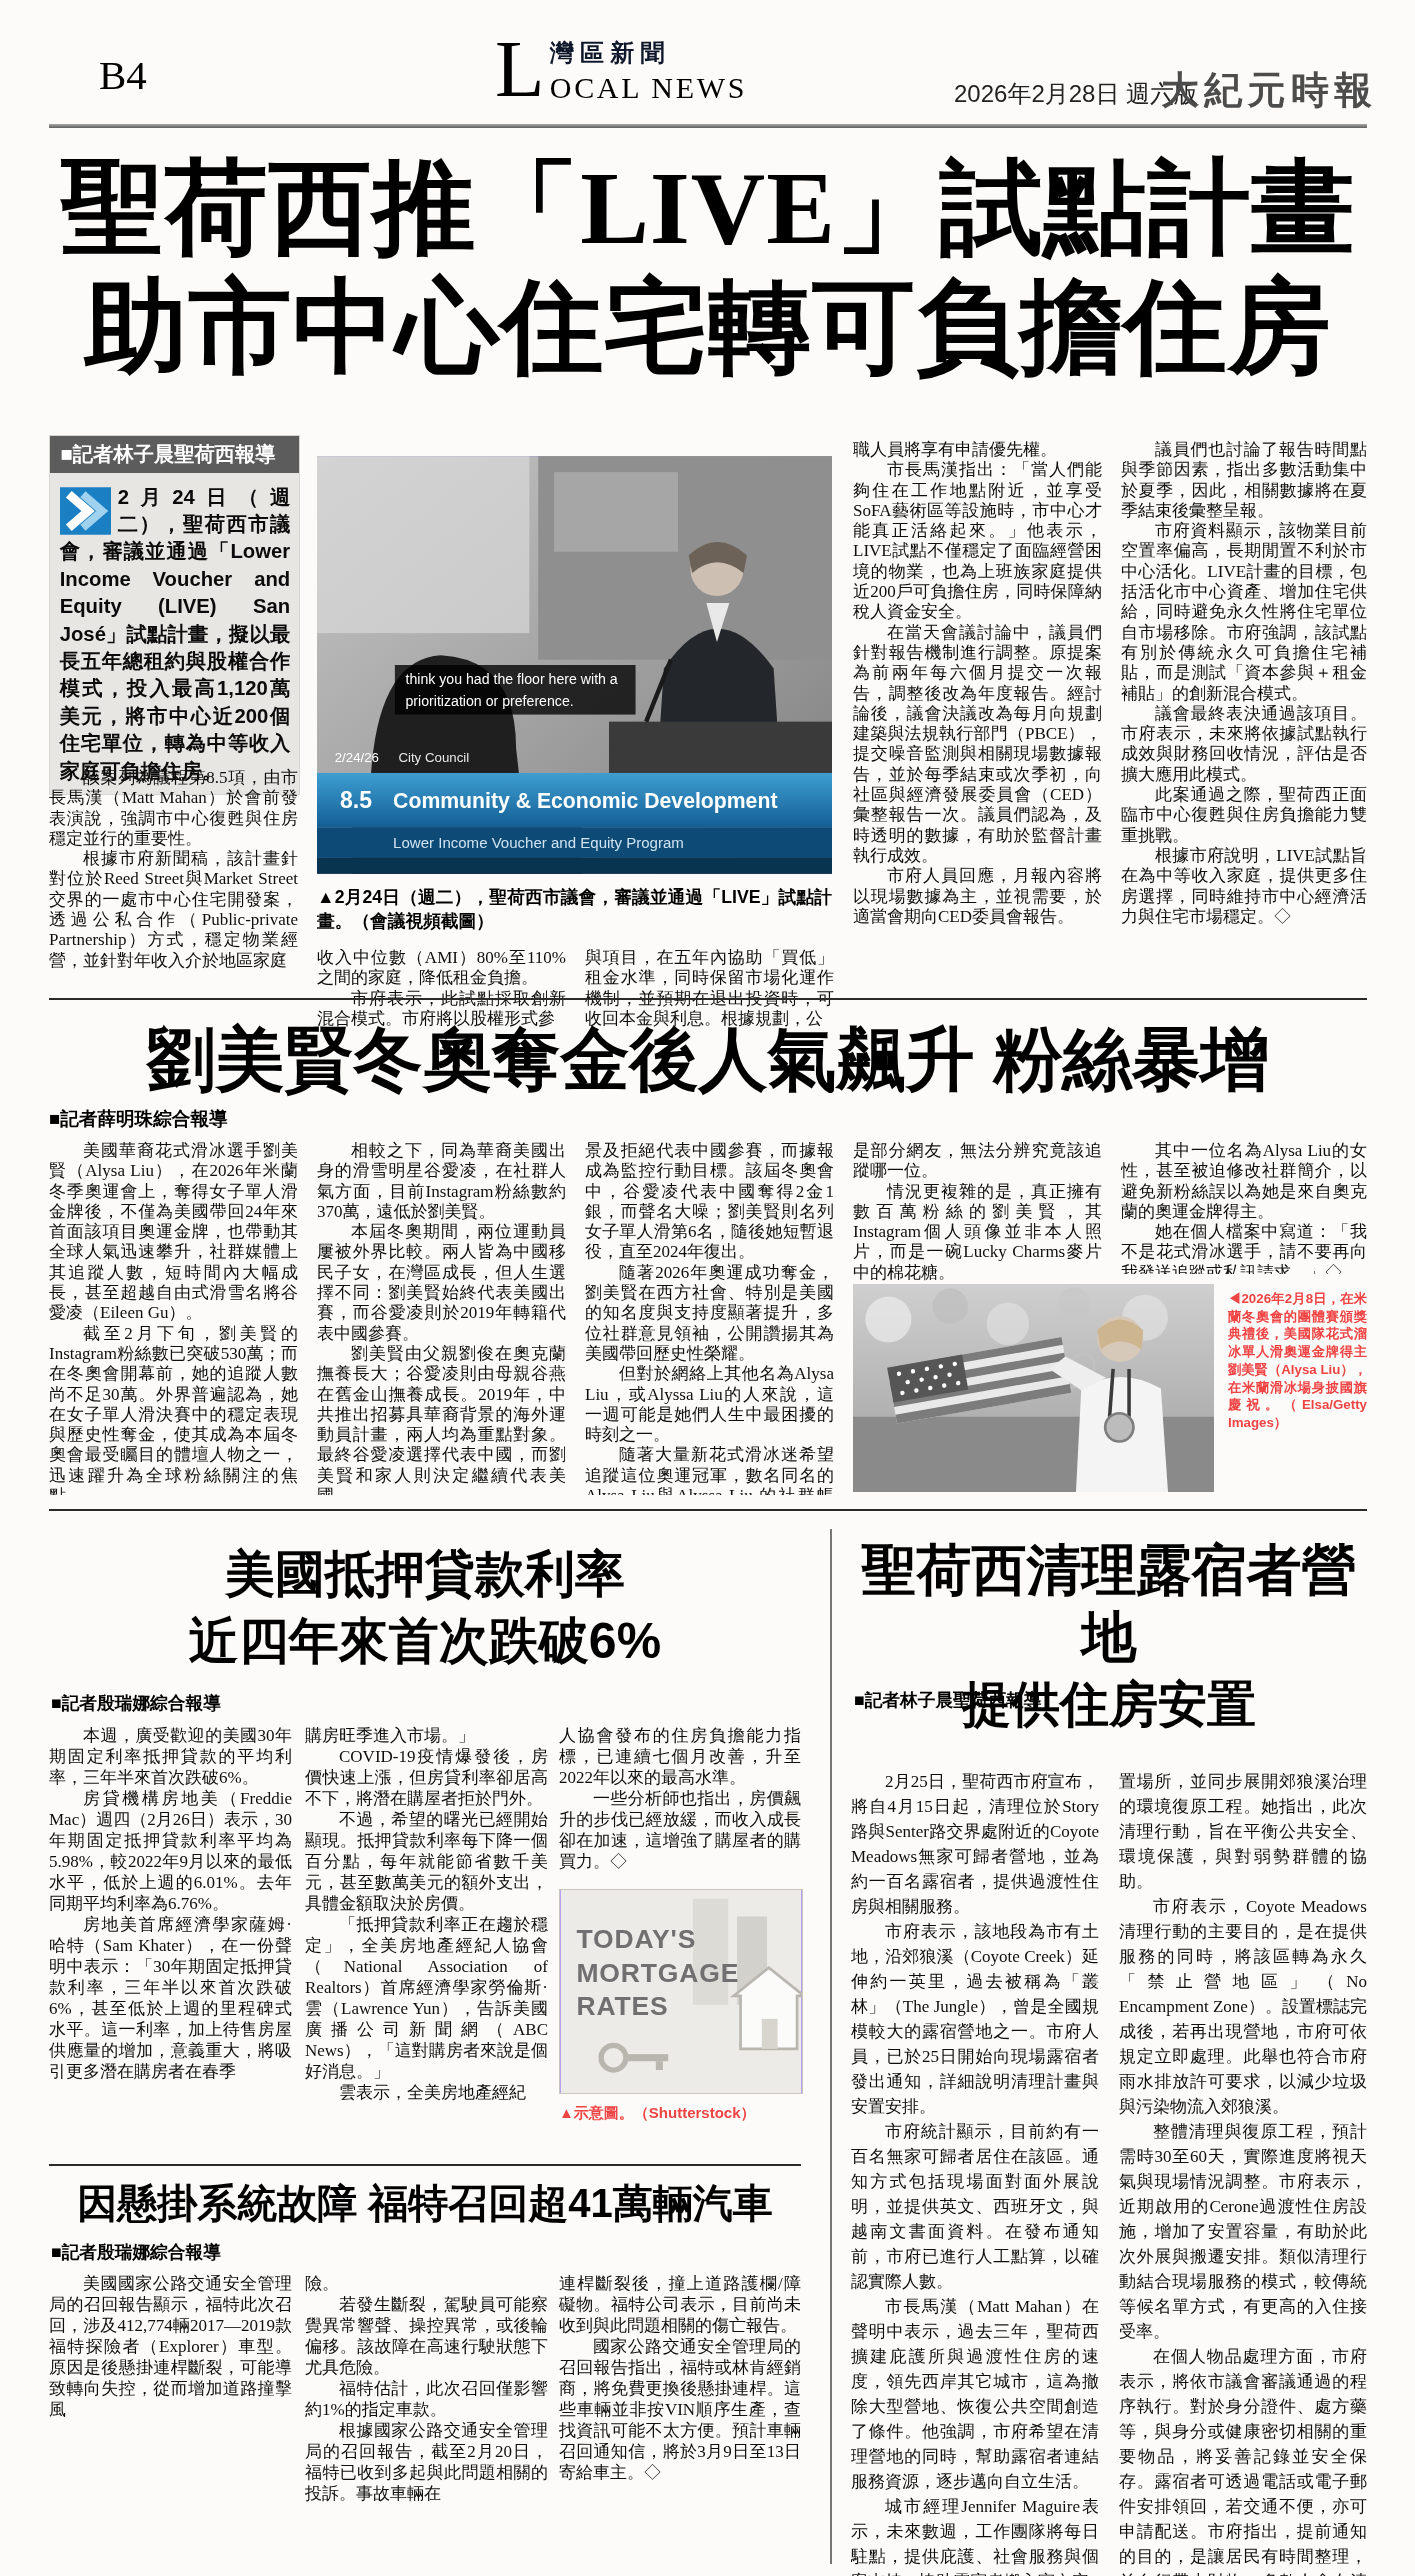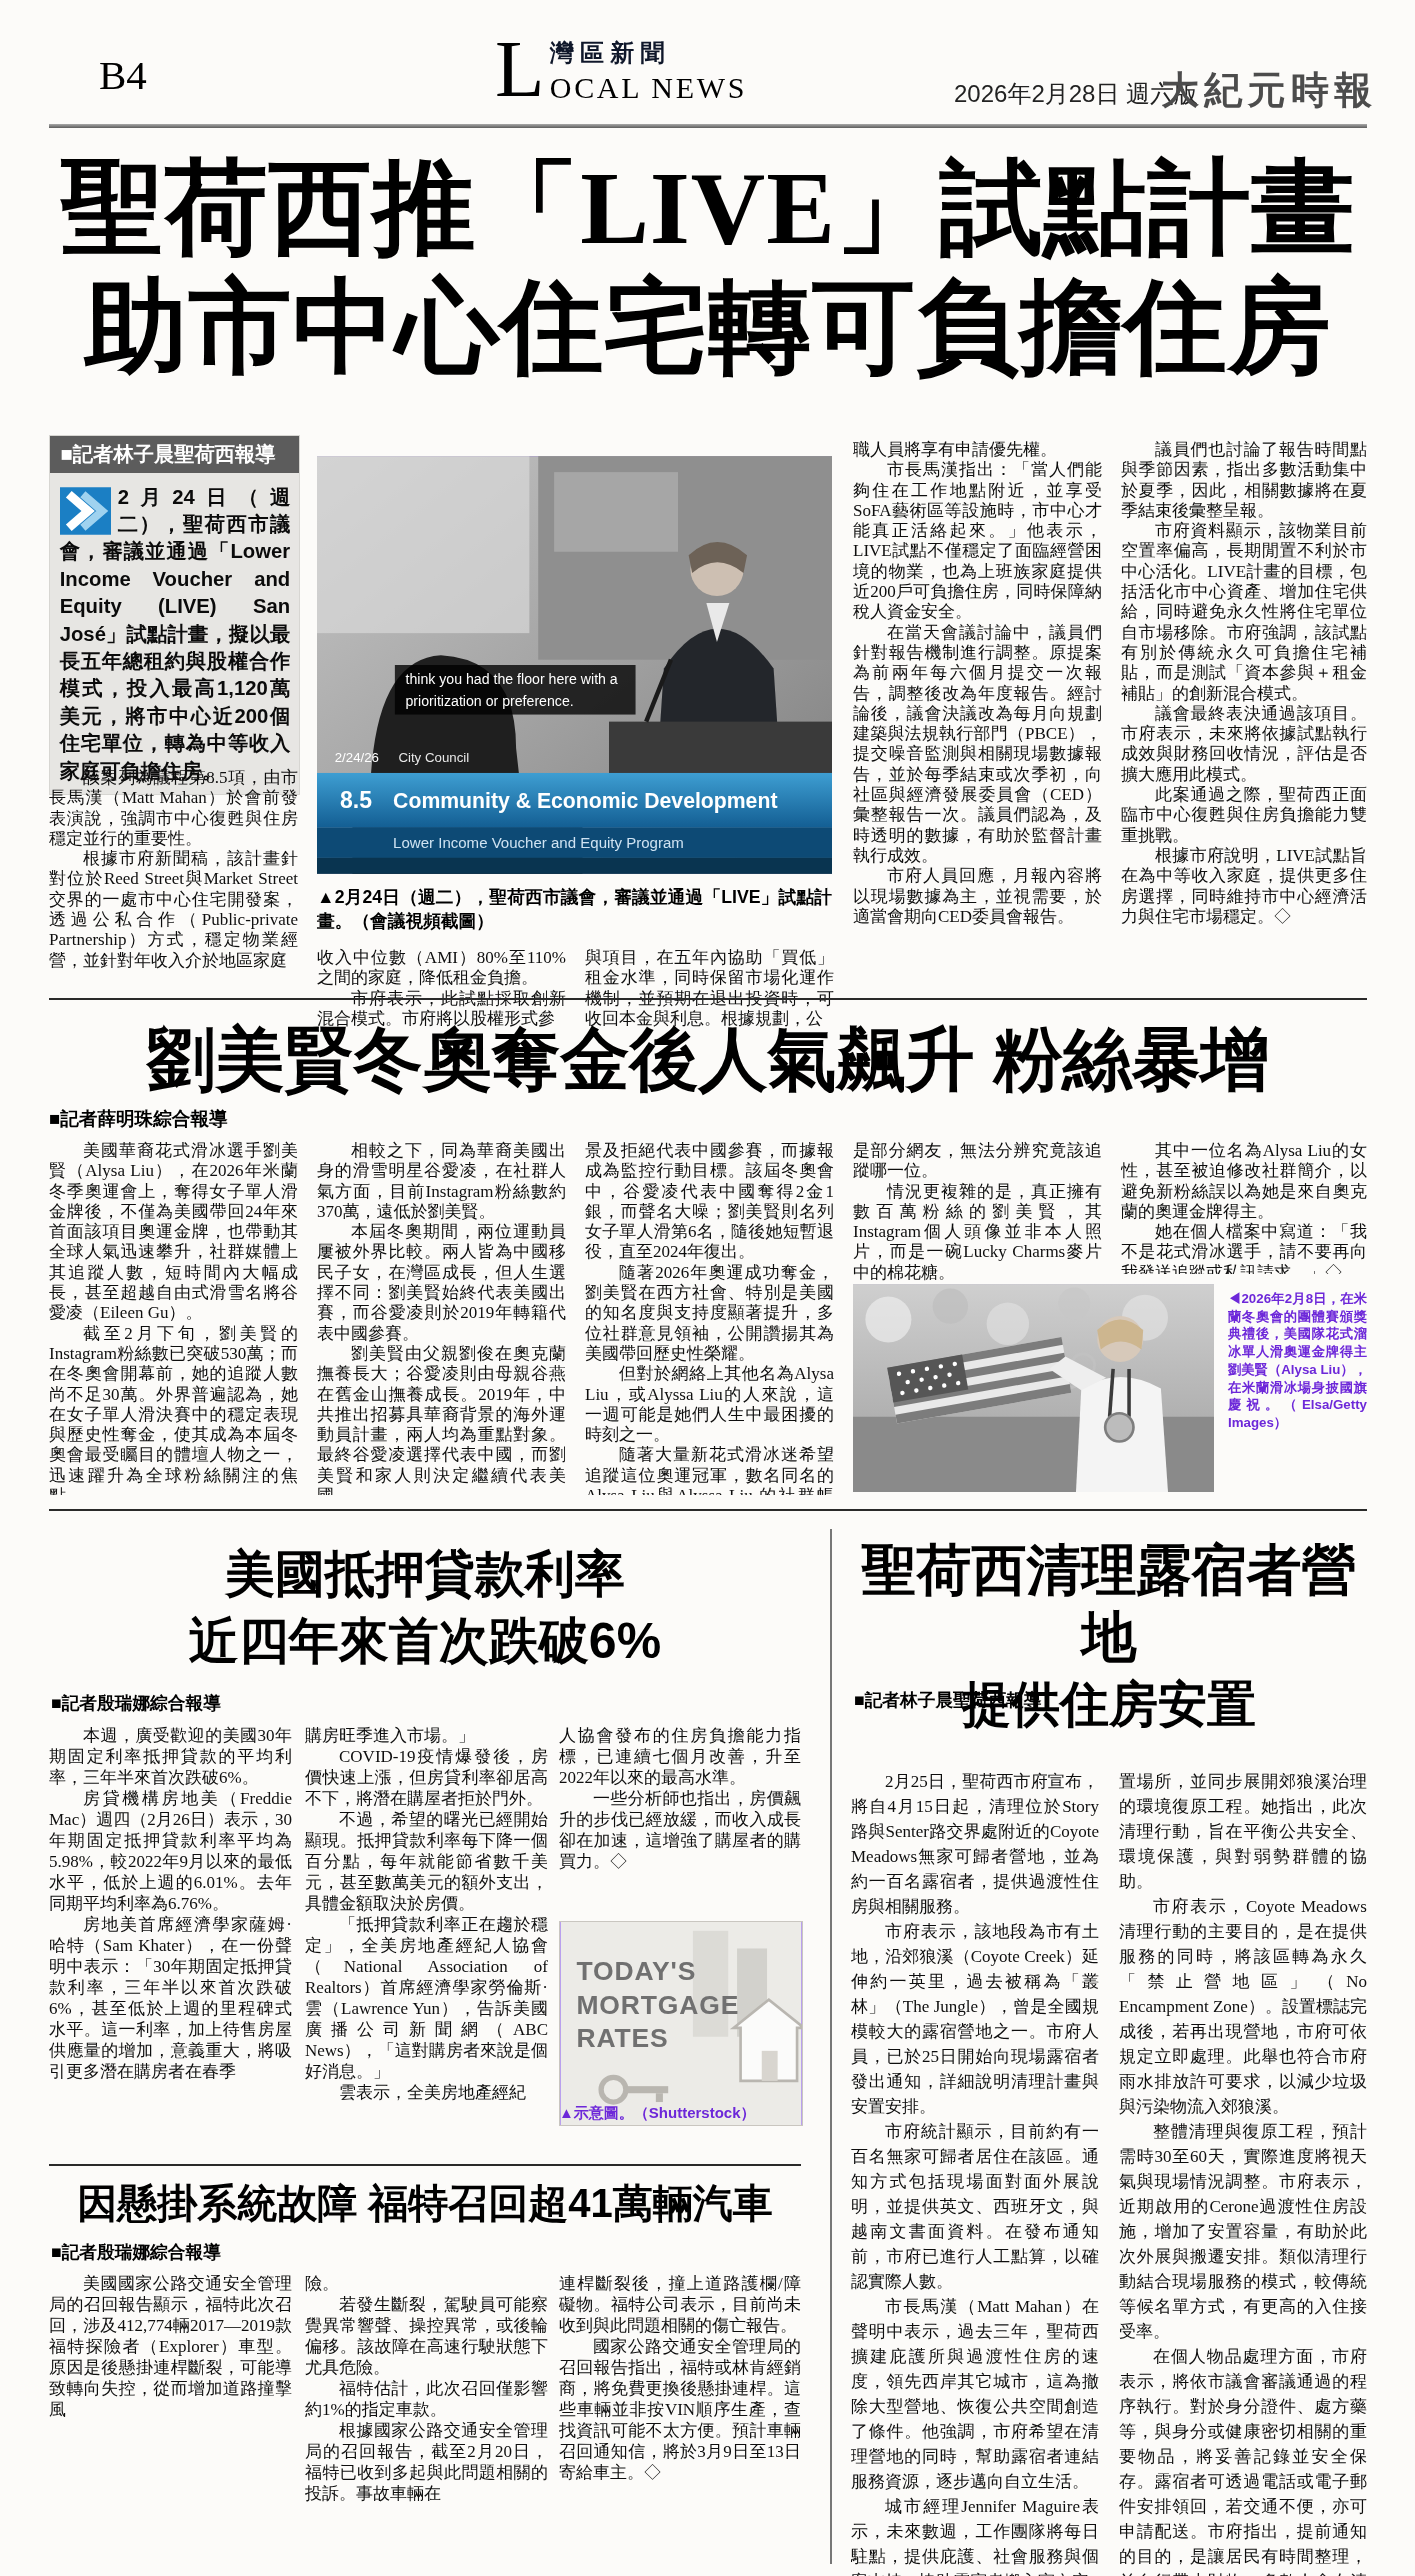--- a/index.html
+++ b/index.html
@@ -36,21 +36,21 @@
   .introbox{background:#e7e6e3;border:0.9px solid #d7d6d2;}
   .introbar{height:37px;background:#5c5c5c;color:#fff;font-family:"Liberation Sans",sans-serif;
             font-weight:bold;font-size:20.3px;line-height:37px;padding-left:10.6px;}
   .introbody{padding:10.6px 8.8px 8.8px 9.7px;font-family:"Liberation Sans",sans-serif;font-weight:bold;
              font-size:20.3px;line-height:27.4px;text-align:justify;color:#0b0b0b;}
   .introicon{float:left;width:51px;height:48px;margin:3.5px 7px 1.8px 0;}
   
   .photocap{font-family:"Liberation Sans",sans-serif;font-weight:bold;font-size:17.7px;line-height:24px;
             text-align:justify;color:#000;}
   .smallcap{font-family:"Liberation Sans",sans-serif;font-weight:bold;font-size:13.3px;line-height:17.7px;
-            text-align:justify;color:#6d28d9;}
+            text-align:justify;color:#ef4444;}
   .photoframe{background:#8b5cf6;overflow:hidden;}
   svg{display:block;}
 </style>
 </head>
 <body>
 
 <div id="page">
 
   <div class="abs pageno" style="left:99px;top:51px;">B4</div>
 
@@ -263,21 +263,21 @@
       <p>COVID-19疫情爆發後，房價快速上漲，但房貸利率卻居高不下，將潛在購屋者拒於門外。</p>
       <p>不過，希望的曙光已經開始顯現。抵押貸款利率每下降一個百分點，每年就能節省數千美元，甚至數萬美元的額外支出，具體金額取決於房價。</p>
       <p>「抵押貸款利率正在趨於穩定」，全美房地產經紀人協會（National Association of Realtors）首席經濟學家勞倫斯·雲（Lawrence Yun），告訴美國廣播公司新聞網（ABC News），「這對購房者來說是個好消息。」</p>
       <p>雲表示，全美房地產經紀</p>
     </div>
   <div class="abs bcol lg cont" style="left:559px;top:1725px;width:242px;height:159px;">
       <p>人協會發布的住房負擔能力指標，已連續七個月改善，升至2022年以來的最高水準。</p>
       <p>一些分析師也指出，房價飆升的步伐已經放緩，而收入成長卻在加速，這增強了購屋者的購買力。◇</p>
     </div>
 
-  <div class="abs photoframe" style="left:559px;top:1889px;width:242px;height:203px;border:0.9px solid #c9c6c0;margin-top:32px;">
+  <div class="abs photoframe" style="left:559px;top:1889px;width:242px;height:203px;border:0.9px solid #c9c6c0;">
     <svg width="242" height="203" viewBox="0 0 273 230">
       <rect width="273" height="230" fill="#ecebe7"></rect>
       <rect x="150" y="10" width="40" height="120" fill="#dcdbd6"></rect>
       <rect x="200" y="30" width="34" height="100" fill="#d2d1cc"></rect>
       <text x="18" y="66" font-family="Liberation Sans, sans-serif" font-weight="bold" font-size="30" letter-spacing="1" fill="#707070">TODAY'S</text>
       <text x="18" y="104" font-family="Liberation Sans, sans-serif" font-weight="bold" font-size="30" letter-spacing="1" fill="#707070">MORTGAGE</text>
       <text x="18" y="142" font-family="Liberation Sans, sans-serif" font-weight="bold" font-size="30" letter-spacing="1" fill="#707070">RATES</text>
       <g>
         <path d="M196 120 L236 88 L276 120 L268 120 L268 180 L204 180 L204 120 Z" fill="#fbfbfa" stroke="#b9b6b0" stroke-width="3"></path>
         <rect x="228" y="146" width="18" height="34" fill="#d8d5cf"></rect>

